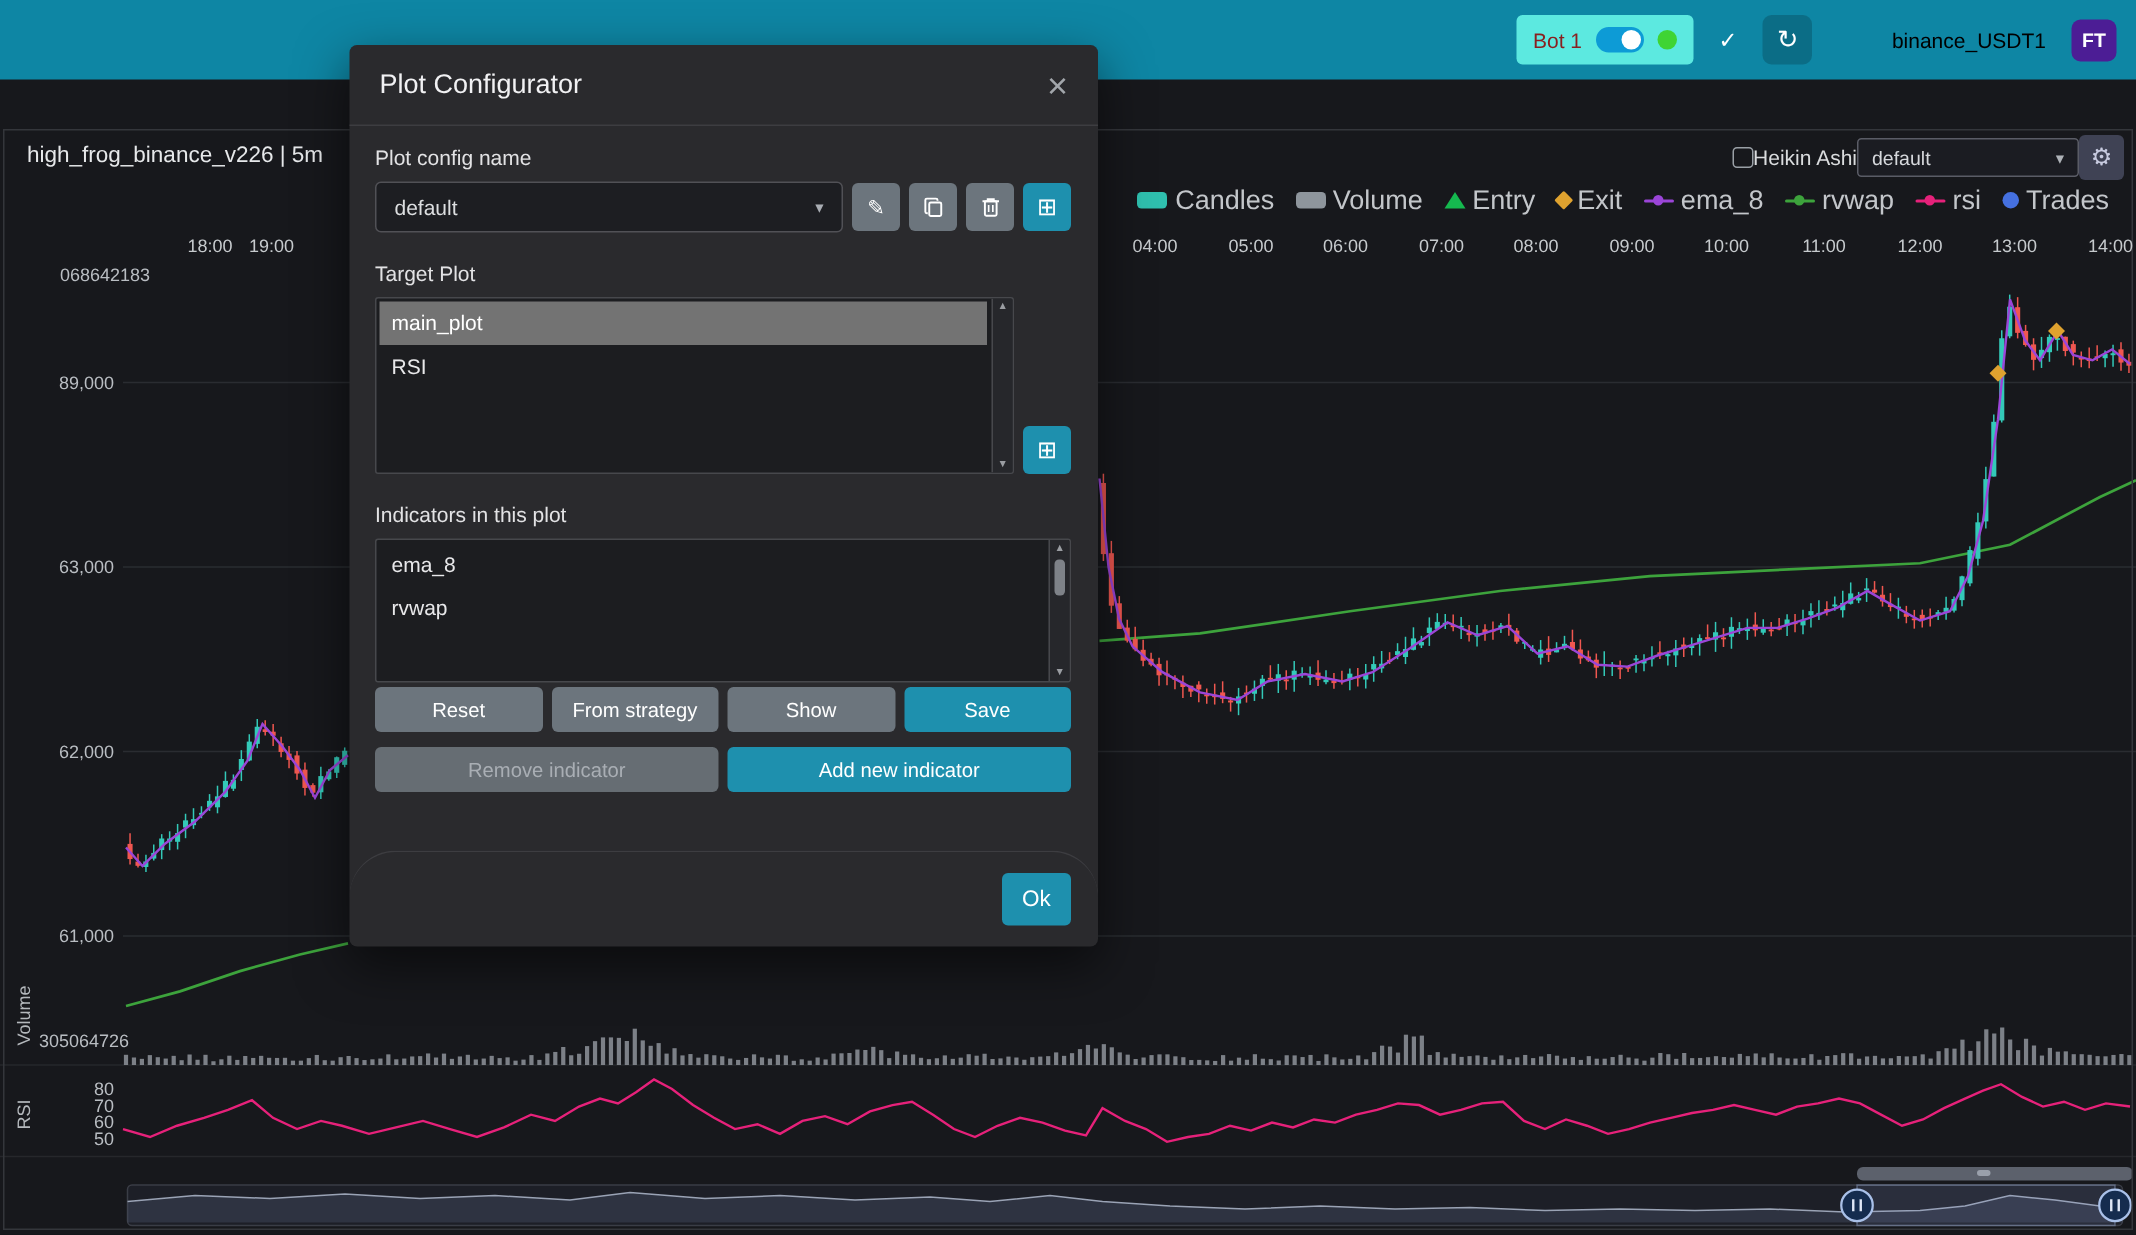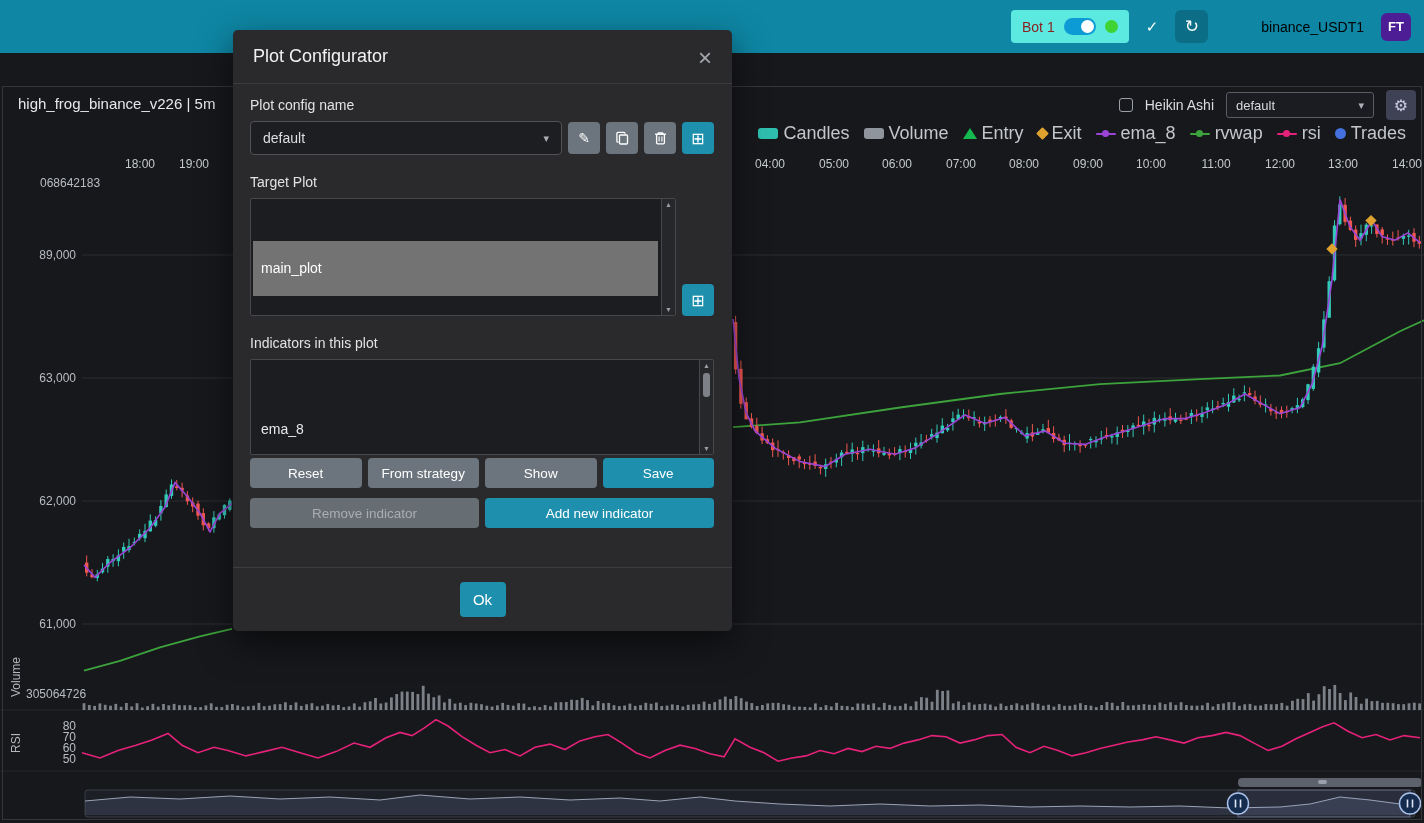--- a/index.html
+++ b/index.html
@@ -21,21 +21,21 @@
   .nav-check { color:#ffffff; font-size:15px; }
   .nav-refresh { width:33px; height:33px; border:none; border-radius:6px; background:rgba(0,0,0,0.18); color:#fff; font-size:17px; cursor:pointer; display:flex; align-items:center; justify-content:center; }
   .nav-pair { color:#000000; font-size:14px;margin-left:36px; }
   .nav-logo { background:#4c1d95; color:#fff; font-size:13px; font-weight:bold; border-radius:6px; width:30px; height:28px; display:flex; align-items:center; justify-content:center; cursor:pointer; }
 
   
   #chart-card { position:absolute; left:2px; right:2px; top:86px; bottom:3px; border:1px solid #34363b; z-index:2; pointer-events:none; }
 
   .chart-title { position:absolute; left:18px; top:95px; font-size:15px; color:#e6e8ea; z-index:3; }
 
-  .chart-controls { position:absolute; right:8px; top:90px; display:flex; align-items:center; gap:12px; z-index:3; }
+  .chart-controls { position:absolute; right:8px; top:90px; display:flex; align-items:center; z-index:3; }
   .checkbox { width:14px; height:14px; border:1.5px solid #9aa0a6; border-radius:3px; background:transparent; display:inline-block; cursor:pointer; }
   .ha-label { color:#dadcde; font-size:14px; }
   .plot-select { width:148px; height:26px; background:#1b1c22; border:1px solid #5a5c66; border-radius:3px;
                  display:flex; align-items:center; justify-content:space-between; padding:0 9px; color:#d6d8dc; font-size:13px; cursor:pointer; }
   .plot-select .chev { color:#aeb2b8; font-size:11px; }
   .gear-btn { width:30px; height:30px; border:none; border-radius:4px; background:#3f4254; color:#c8cbe0; font-size:16px; cursor:pointer; display:flex; align-items:center; justify-content:center; }
 
   
   #legend { position:absolute; right:18px; top:123px; display:flex; align-items:center; z-index:3; }
   .lg-item { display:inline-flex; align-items:center; gap:5px; margin-left:14px; cursor:pointer; }
@@ -67,32 +67,32 @@
          display:flex; align-items:center; justify-content:space-between; padding:0 12px; color:#dcdee0; font-size:14px; cursor:pointer; }
   .sel .chev { color:#a9adb3; font-size:11px; }
   .ibtn { width:32px; height:32px; border:none; border-radius:4px; display:flex; align-items:center; justify-content:center; color:#fff; font-size:14px; cursor:pointer; flex:none; }
   .ibtn.gray { background:#6c757d; }
   .ibtn.teal { background:var(--accent,#1e90ae); font-size:16px; }
   .listrow { margin-bottom:19px; align-items:flex-end; }
   .listbox { position:relative; background:#1c1d20; border:1px solid #47484c; border-radius:2px; padding:2px 17px 2px 2px;
              font-size:14px; color:#e8e8ea; overflow:hidden; }
   #target-list { flex:1; height:118px; }
   #indicator-list { height:96px; margin-bottom:3px; }
-  .item { padding:18px 8px; line-height:19px; white-space:nowrap; cursor:pointer;margin-top:40px; }
+  .item { padding:5px 8px; line-height:19px; white-space:nowrap; cursor:pointer; }
   .item.selected { background:#737373; color:#ffffff; }
   .sb { position:absolute; top:0; right:0; bottom:0; width:14px; background:#26272b; border-left:1px solid #47484c;
         display:flex; flex-direction:column; align-items:center; justify-content:space-between; padding:2px 0; color:#9a9da2; font-size:7px; cursor:pointer; }
   .sb-thumb { position:absolute; top:13px; left:3px; width:7px; height:24px; background:#7e8288; border-radius:3px; }
   .btnrow1 { margin-bottom:18px; }
   .btnrow2 { margin-bottom:10px; }
   .btn { flex:1; height:30px; border:none; border-radius:4px; color:#fff; font-size:13.5px; cursor:pointer; }
   .btn.gray { background:#6c757d; }
   .btn.teal { background:var(--accent,#1e90ae); }
   .btn.disabled { background:#666d73; color:#a9aeb4; }
-  .m-foot { border-top:1px solid #3d3d41; padding:14px 18px; display:flex; justify-content:center; }
+  .m-foot { border-top:1px solid #3d3d41; padding:14px 18px; display:flex; justify-content:flex-end;border-radius:31px; }
   .btn.ok { flex:none; width:46px; height:35px; font-size:15px; }
 </style>
 </head>
 <body>
 
 <div id="page">
 
   <svg id="chart-svg" viewBox="0 53 1424 770" preserveAspectRatio="none">
       <line x1="82" x2="1424" y1="255" y2="255" stroke="#2a2c31" stroke-width="1"></line>
       <line x1="82" x2="1424" y1="378" y2="378" stroke="#2a2c31" stroke-width="1"></line>
@@ -767,21 +767,21 @@
         </span>
         <span class="lg-label">rsi</span>
       </span>
       <span class="lg-item">
         <span class="lgm cir" style="background: rgb(69, 112, 224);"></span>
         <span class="lg-label">Trades</span>
       </span>
     </div>
   <div id="time-ticks">
       <span class="tick-t" style="left: 140px;">18:00</span>
-      <span class="tick-t" style="left: 194px;">19:00</span>
+      <span class="tick-t" style="left: 181px;">19:00</span>
       <span class="tick-t" style="left: 770px;">04:00</span>
       <span class="tick-t" style="left: 834px;">05:00</span>
       <span class="tick-t" style="left: 897px;">06:00</span>
       <span class="tick-t" style="left: 961px;">07:00</span>
       <span class="tick-t" style="left: 1024px;">08:00</span>
       <span class="tick-t" style="left: 1088px;">09:00</span>
       <span class="tick-t" style="left: 1151px;">10:00</span>
       <span class="tick-t" style="left: 1216px;">11:00</span>
       <span class="tick-t" style="left: 1280px;">12:00</span>
       <span class="tick-t" style="left: 1343px;">13:00</span>

